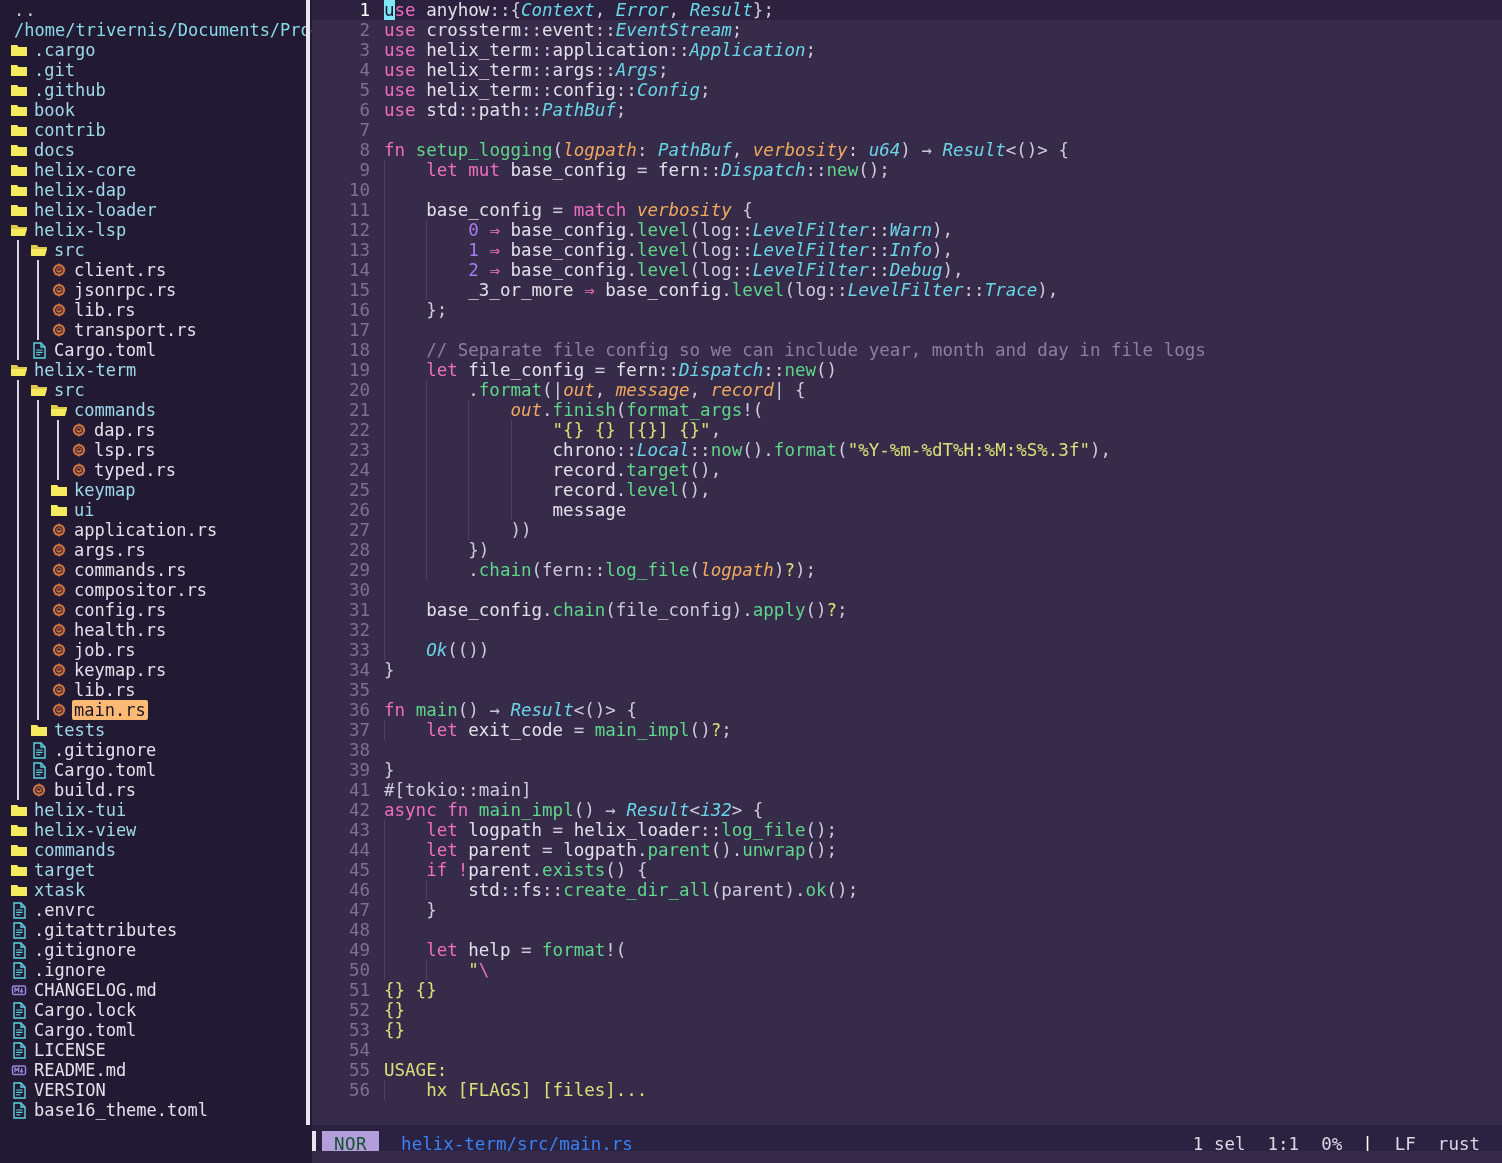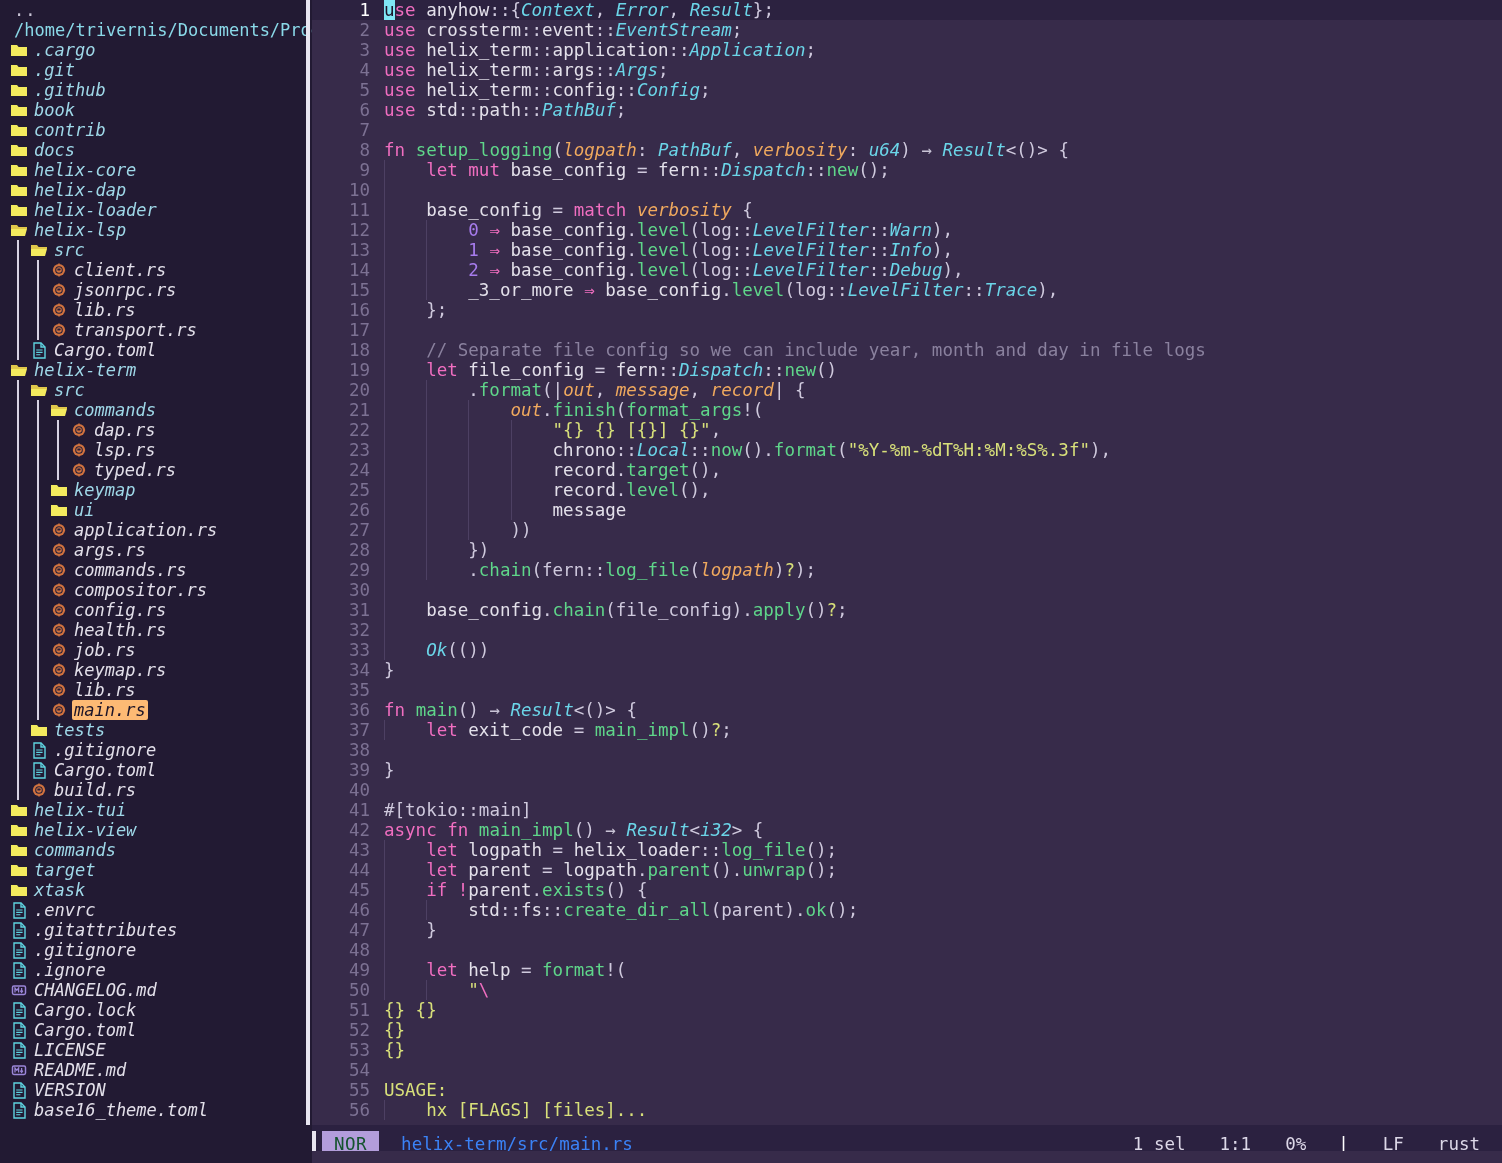--- a/index.html
+++ b/index.html
@@ -58,21 +58,21 @@
   }
   .ico {
     flex: 0 0 auto;
     width: 22px;
     display: inline-block;
     text-align: left;
     margin-right: 2px;
     position: relative;
     height: 20px;
   }
-  .lbl { color: #9fd8e8; font-style: italic; }
+  .lbl { color: #9fd8e8; }
   .lbl.file { color: #e3e0ea; }
   .lbl.sel {
     background: #fdba74;
     color: #1c1428;
     border-radius: 2px;
     padding: 0 2px;
     margin-left: -2px;
   }
 
   .sb-scroll {
@@ -173,21 +173,21 @@
   }
   .st-file {
     color: #3b82f6;
     margin-left: 22px;
     font-size: 17.5px;
   }
   .st-right {
     margin-left: auto;
     display: flex;
     align-items: center;
-    gap: 16px;
+    gap: 4px;
     color: #ddd8e8;
     padding-right: 22px;
     font-size: 17.5px;
   }
   .st-right span { margin-left: 18px; }
   .st-sep { color: #ffffff; margin-left: 16px !important; }
   .underbar {
     position: absolute;
     left: 312px; right: 0; bottom: 0;
     height: 12px;
@@ -786,21 +786,20 @@
         <div class="code-line"><span class="gutter">30</span><span class="codetext"><span class="ind" style="left: 4px;"></span></span></div>
         <div class="code-line"><span class="gutter">31</span><span class="codetext"><span class="ind" style="left: 4px;"></span><span class="var">    base_config</span><span class="op">.</span><span class="fnn">chain</span><span class="op">(file_config).</span><span class="fnn">apply</span><span class="op">()</span><span class="qm">?</span><span class="op">;</span></span></div>
         <div class="code-line"><span class="gutter">32</span><span class="codetext"><span class="ind" style="left: 4px;"></span></span></div>
         <div class="code-line"><span class="gutter">33</span><span class="codetext"><span class="ind" style="left: 4px;"></span><span class="op">    </span><span class="ty">Ok</span><span class="op">(())</span></span></div>
         <div class="code-line"><span class="gutter">34</span><span class="codetext"><span class="op">}</span></span></div>
         <div class="code-line"><span class="gutter">35</span><span class="codetext"></span></div>
         <div class="code-line"><span class="gutter">36</span><span class="codetext"><span class="k">fn</span><span class="op"> </span><span class="fnn">main</span><span class="op">() </span><span class="arw2">→</span><span class="op"> </span><span class="ty">Result</span><span class="op">&lt;()&gt; {</span></span></div>
         <div class="code-line"><span class="gutter">37</span><span class="codetext"><span class="ind" style="left: 4px;"></span><span class="op">    </span><span class="k">let</span><span class="var"> exit_code </span><span class="op">=</span><span class="op"> </span><span class="fnn">main_impl</span><span class="op">()</span><span class="qm">?</span><span class="op">;</span></span></div>
         <div class="code-line"><span class="gutter">38</span></div>
         <div class="code-line"><span class="gutter">39</span><span class="codetext"><span class="op">}</span></span></div>
-        <div class="code-line"><span class="gutter">40</span><span class="codetext"></span></div>
         <div class="code-line"><span class="gutter">41</span><span class="codetext"><span class="op">#[tokio</span><span class="op">::</span><span class="op">main]</span></span></div>
         <div class="code-line"><span class="gutter">42</span><span class="codetext"><span class="k">async</span><span class="op"> </span><span class="k">fn</span><span class="op"> </span><span class="fnn">main_impl</span><span class="op">() </span><span class="arw2">→</span><span class="op"> </span><span class="ty">Result</span><span class="op">&lt;</span><span class="ty">i32</span><span class="op">&gt; {</span></span></div>
         <div class="code-line"><span class="gutter">43</span><span class="codetext"><span class="ind" style="left: 4px;"></span><span class="op">    </span><span class="k">let</span><span class="var"> logpath </span><span class="op">=</span><span class="var"> helix_loader</span><span class="op">::</span><span class="fnn">log_file</span><span class="op">();</span></span></div>
         <div class="code-line"><span class="gutter">44</span><span class="codetext"><span class="ind" style="left: 4px;"></span><span class="op">    </span><span class="k">let</span><span class="var"> parent </span><span class="op">=</span><span class="var"> logpath</span><span class="op">.</span><span class="fnn">parent</span><span class="op">().</span><span class="fnn">unwrap</span><span class="op">();</span></span></div>
         <div class="code-line"><span class="gutter">45</span><span class="codetext"><span class="ind" style="left: 4px;"></span><span class="op">    </span><span class="k">if</span><span class="op"> </span><span class="bng">!</span><span class="var">parent</span><span class="op">.</span><span class="fnn">exists</span><span class="op">() {</span></span></div>
         <div class="code-line"><span class="gutter">46</span><span class="codetext"><span class="ind" style="left: 4px;"></span><span class="ind" style="left: 46.2px;"></span><span class="var">        std</span><span class="op">::</span><span class="var">fs</span><span class="op">::</span><span class="fnn">create_dir_all</span><span class="op">(parent).</span><span class="fnn">ok</span><span class="op">();</span></span></div>
         <div class="code-line"><span class="gutter">47</span><span class="codetext"><span class="ind" style="left: 4px;"></span><span class="op">    }</span></span></div>
         <div class="code-line"><span class="gutter">48</span><span class="codetext"><span class="ind" style="left: 4px;"></span></span></div>
         <div class="code-line"><span class="gutter">49</span><span class="codetext"><span class="ind" style="left: 4px;"></span><span class="op">    </span><span class="k">let</span><span class="var"> help </span><span class="op">=</span><span class="op"> </span><span class="fnn">format</span><span class="op">!(</span></span></div>
         <div class="code-line"><span class="gutter">50</span><span class="codetext"><span class="ind" style="left: 4px;"></span><span class="ind" style="left: 46.2px;"></span><span class="op">        </span><span class="str">"</span><span class="k">\</span></span></div>

